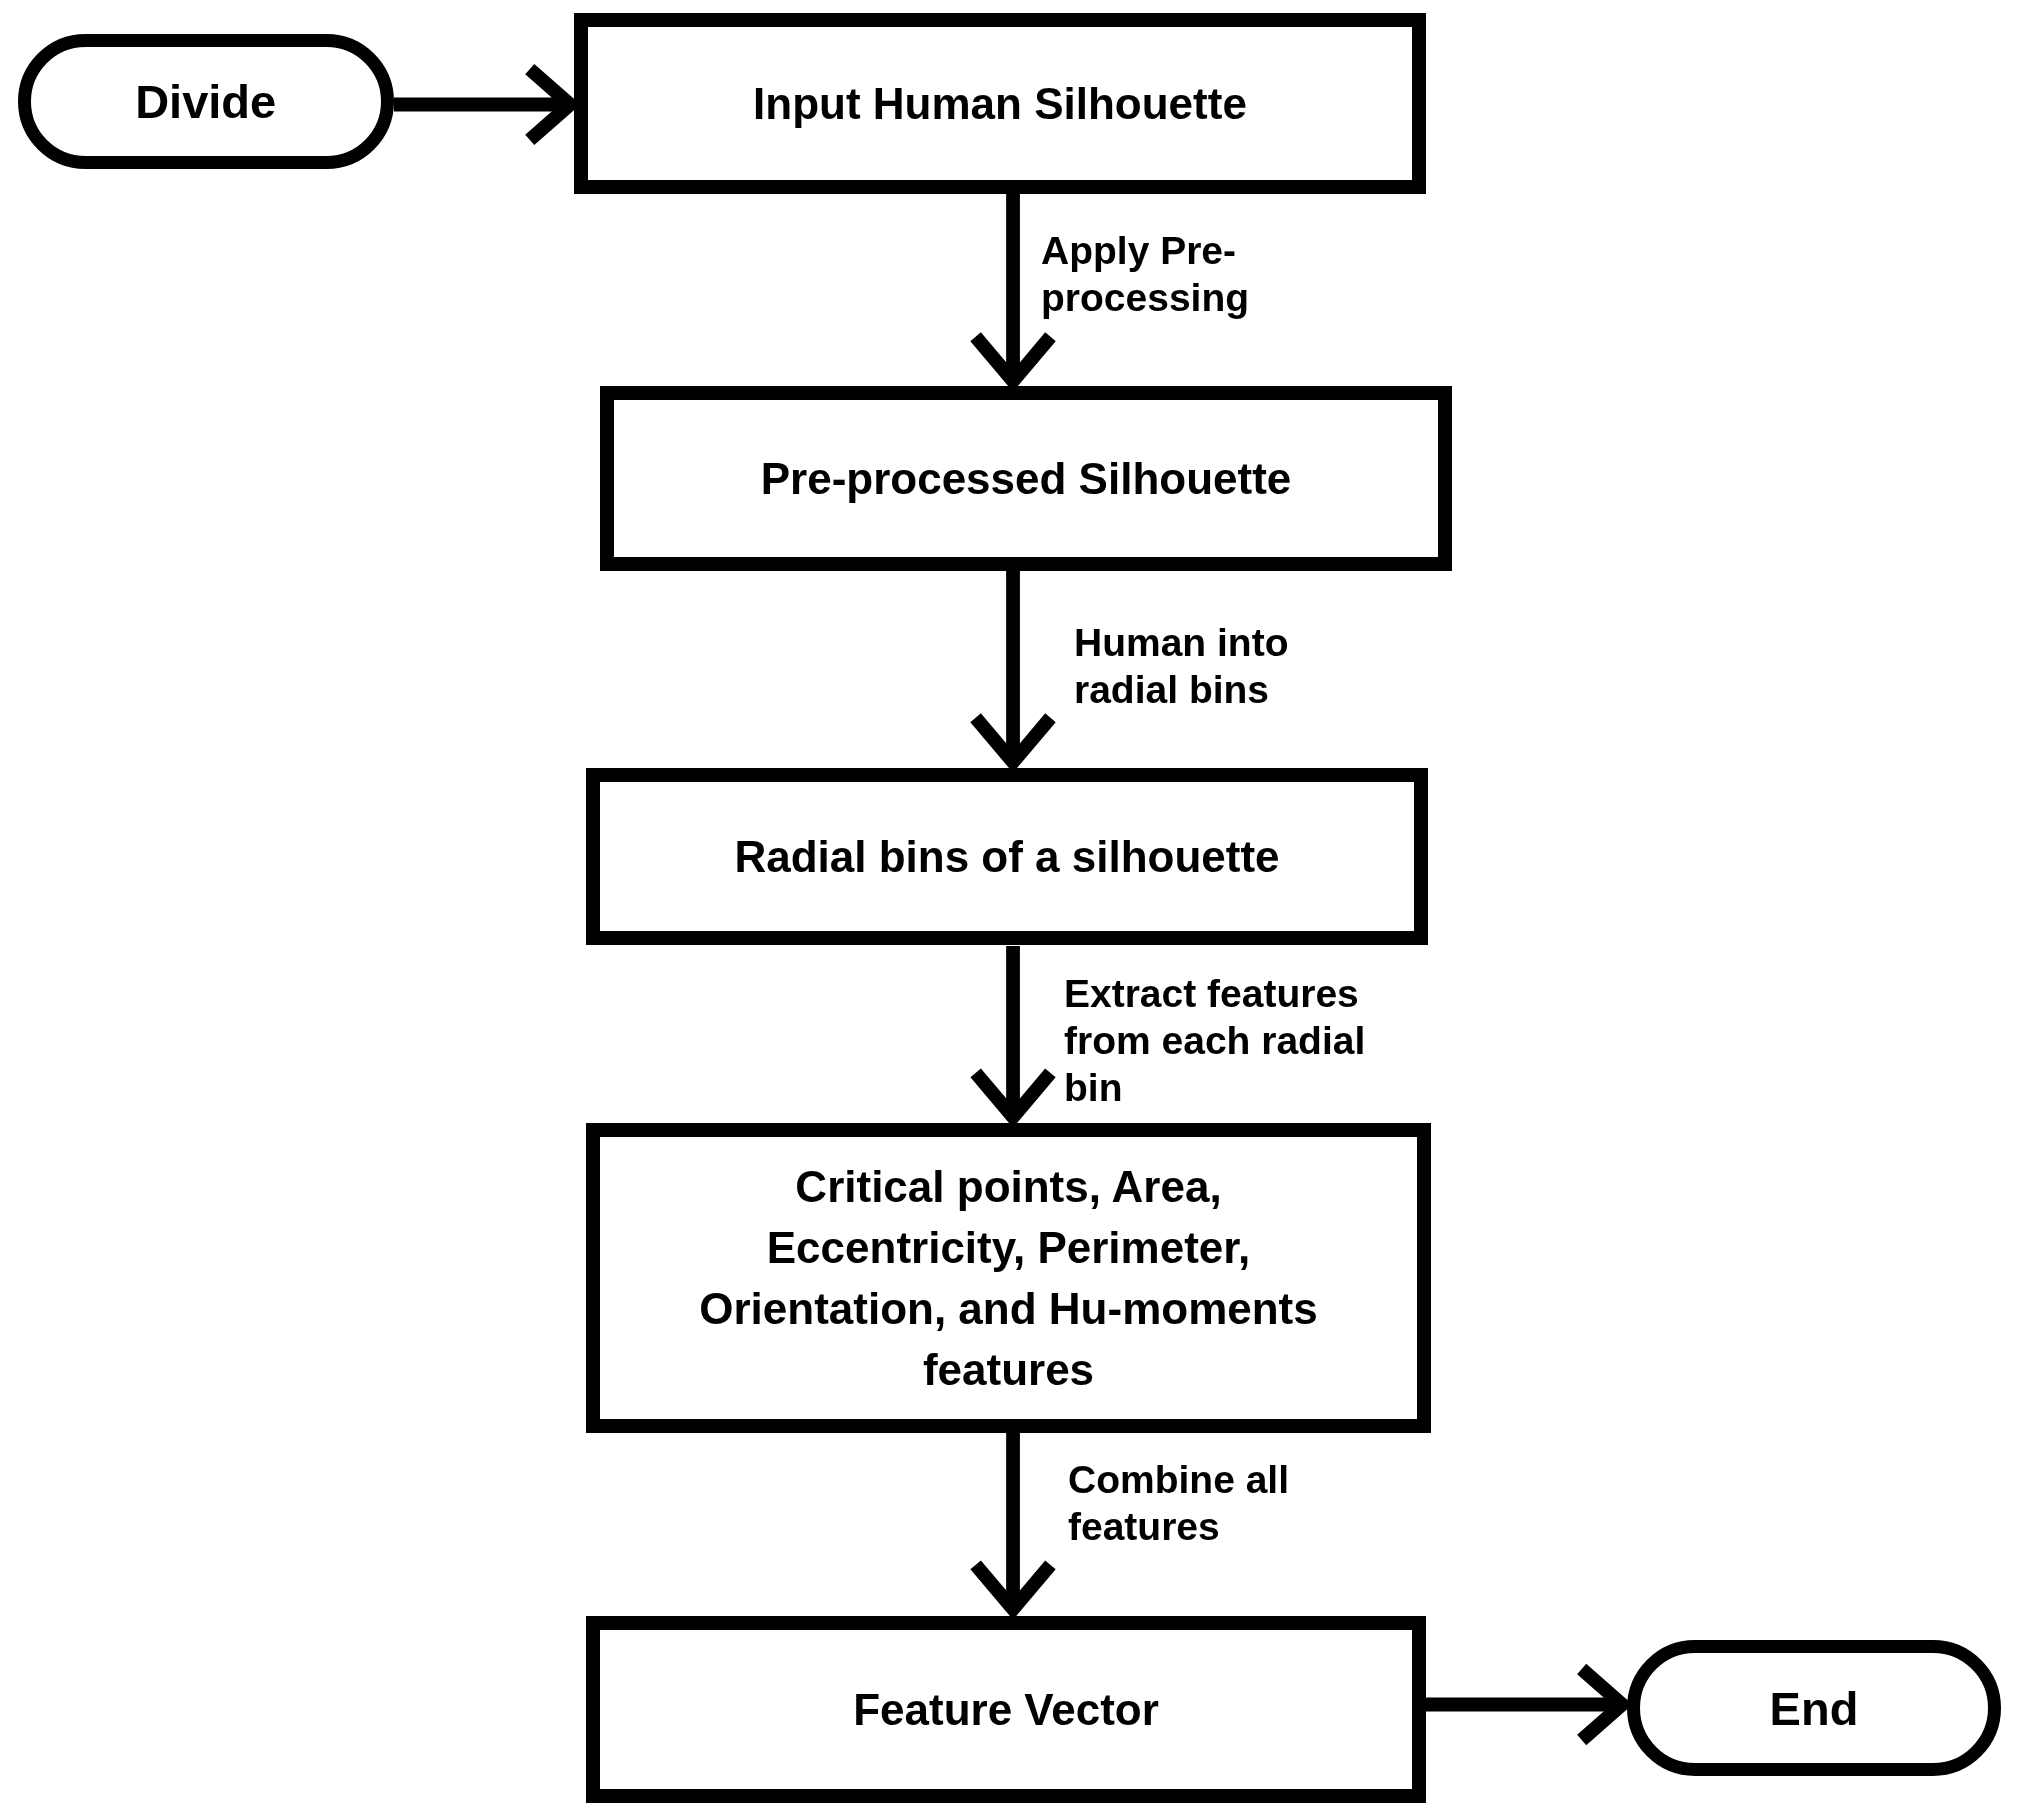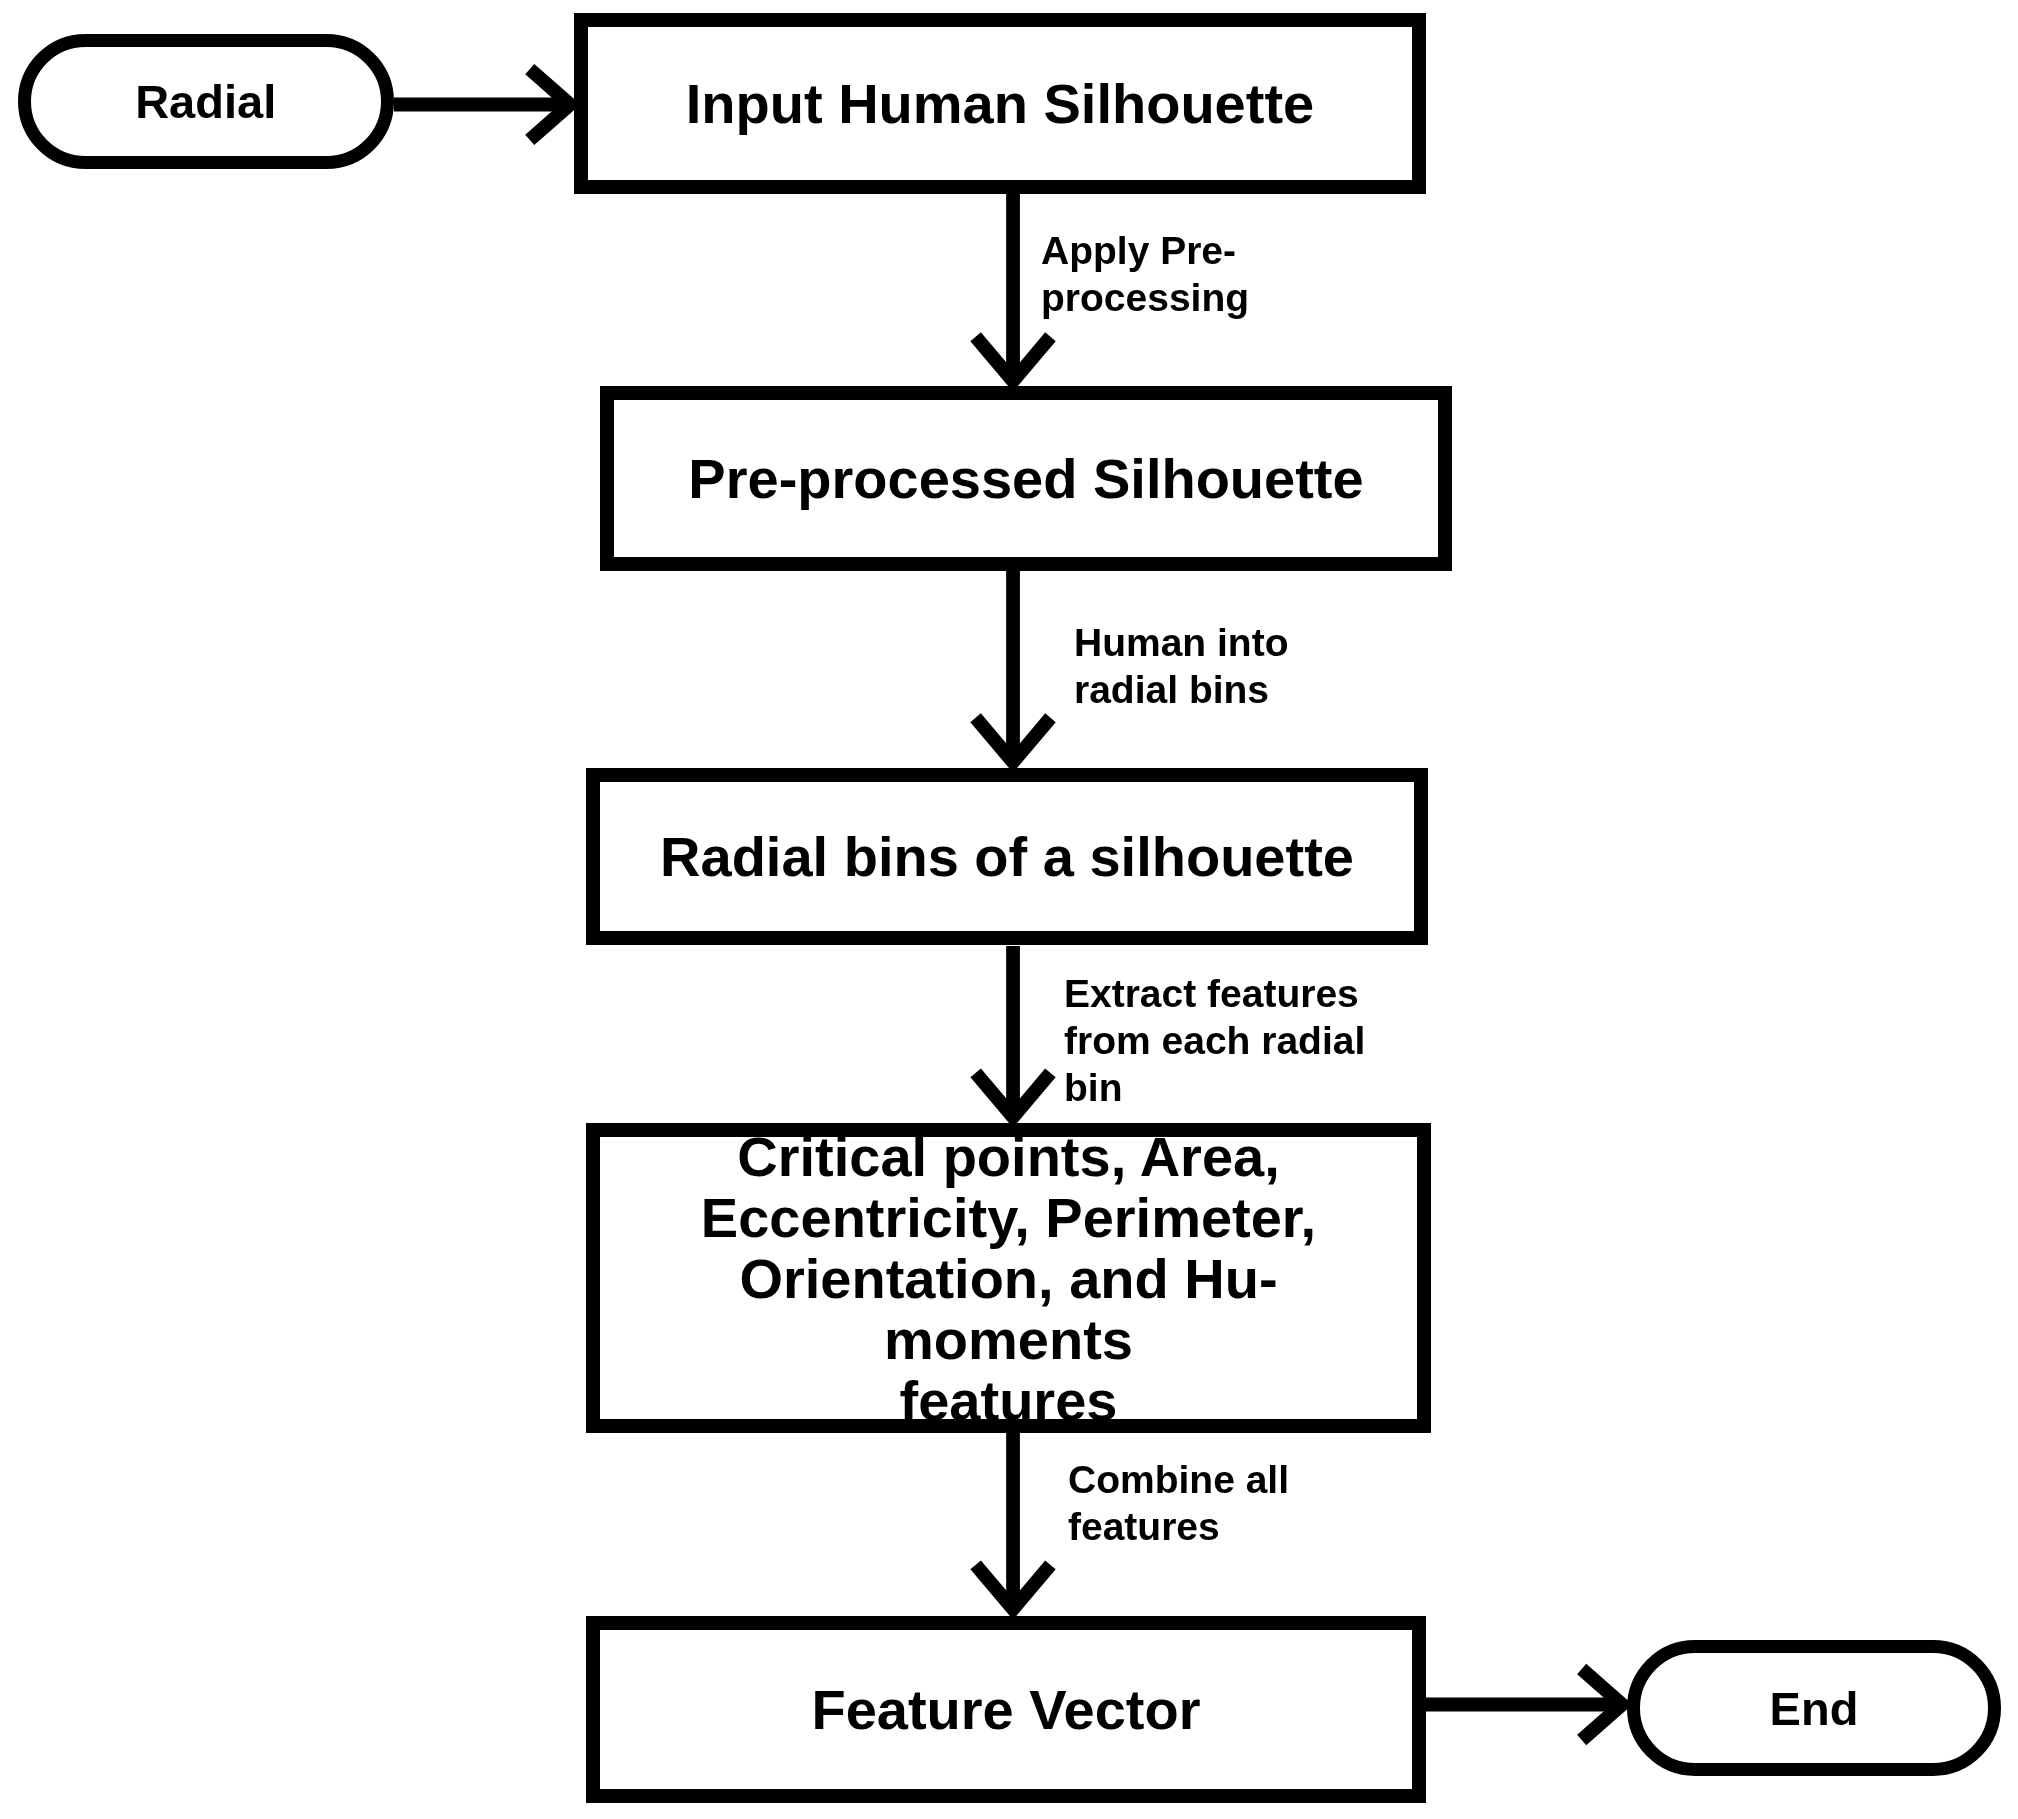--- a/index.html
+++ b/index.html
@@ -21,21 +21,21 @@
     box-sizing: border-box;
     background: #ffffff;
     display: flex;
     align-items: center;
     justify-content: center;
     text-align: center;
     font-weight: bold;
   }
   .process {
     border: 14.8px solid #000000;
-    font-size: 56px;
+    font-size: 44px;
     line-height: 61px;
     padding: 0 25px;
   }
   .terminator {
     border: 13.8px solid #000000;
     border-radius: 74px;
     font-size: 47px;
   }
   .multiline span { display: block; }
   .edge-label {
@@ -53,21 +53,21 @@
     stroke-width: 14;
     fill: none;
   }
 </style>
 </head>
 <body>
 
 <div class="canvas">
 
   <div class="node terminator" style="left:17.7px; top:34px; width:376px; height:135px;">
-    <span>Radial</span>
+    <span>Divide</span>
   </div>
 
   <svg class="arrow" style="left:394px; top:65px;" width="182" height="79" aria-hidden="true" viewBox="0 0 185 80">
     <line x1="0" y1="40" x2="176" y2="40"></line>
     <polyline points="138,4 179,40 138,76"></polyline>
   </svg>
 
   <div class="node process" style="left:574px; top:12.8px; width:852px; height:181px;">
     <span>Input Human Silhouette</span>
   </div>

